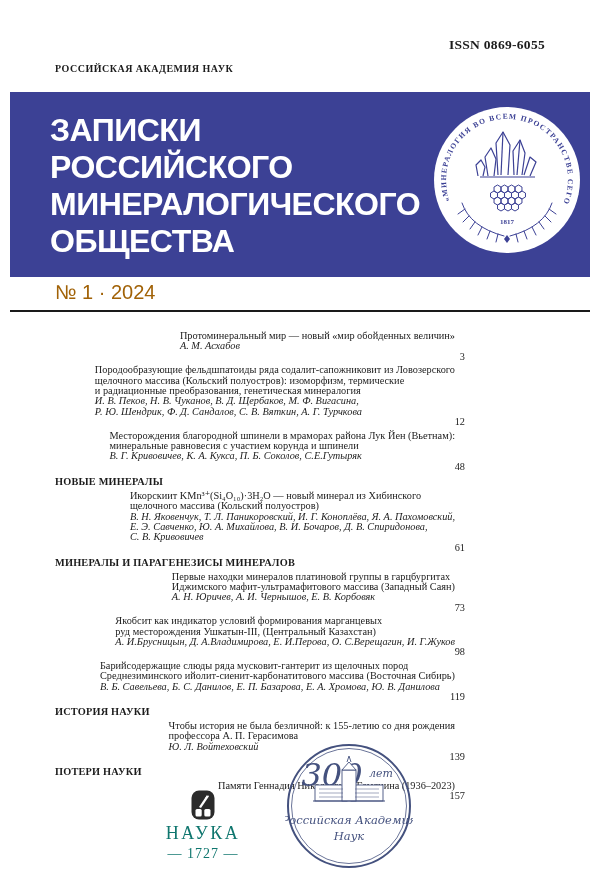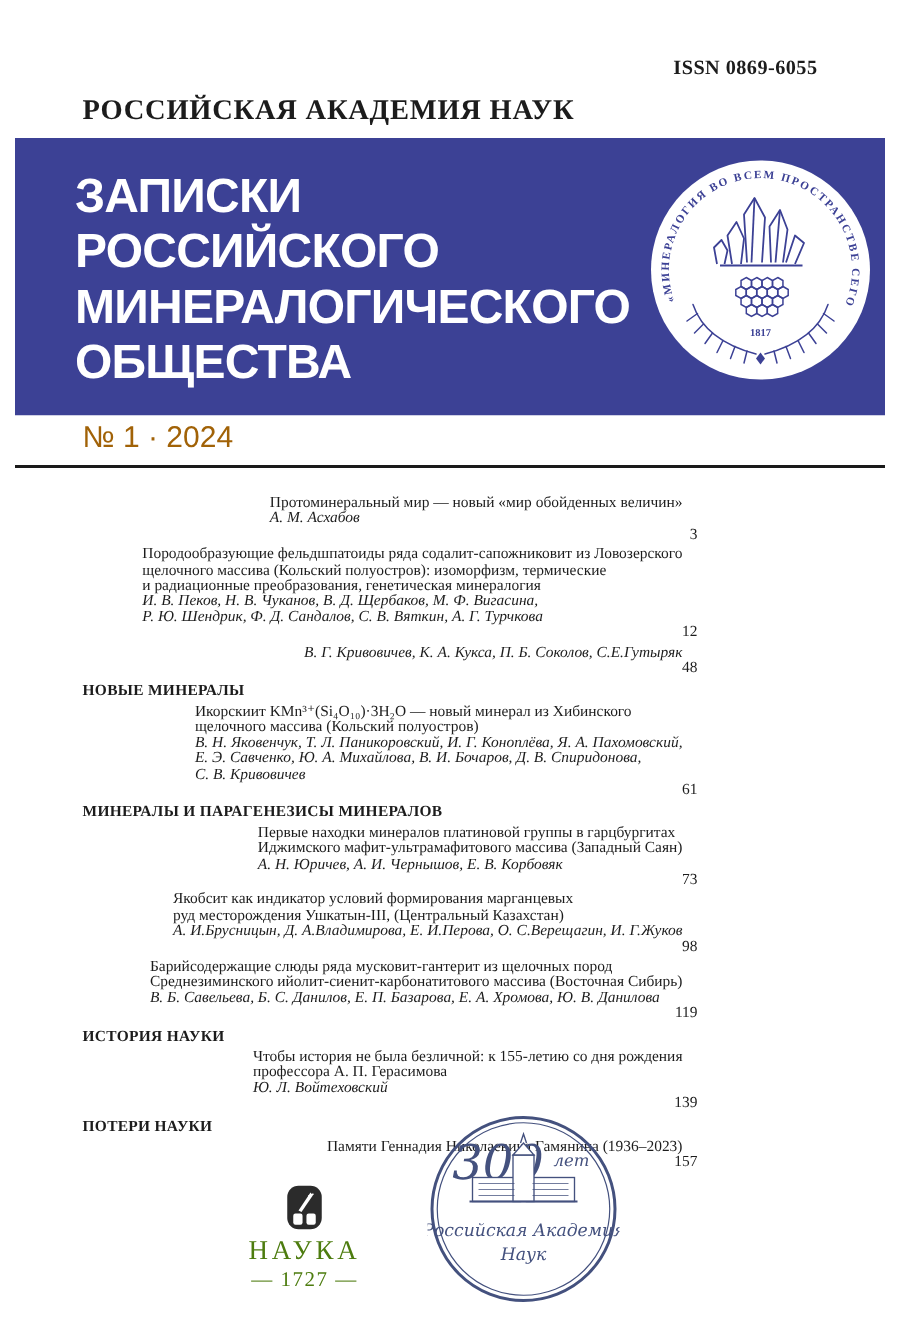--- a/index.html
+++ b/index.html
@@ -1,21 +1,21 @@
 <!DOCTYPE html>
 <html><head>
 <meta charset="utf-8">
 <style>
   html,body{margin:0;padding:0;background:#ffffff;}
   .page{
     position:relative;width:600px;height:878px;background:#ffffff;
     font-family:"Liberation Serif","DejaVu Serif",serif;color:#1c1c1c;overflow:hidden;border-radius:21px;
   }
   .issn{position:absolute;top:37px;right:55px;font-weight:bold;font-size:13.5px;letter-spacing:.3px;}
-  .academy{position:absolute;top:63px;left:55px;font-weight:bold;font-size:19px;letter-spacing:.5px;}
+  .academy{position:absolute;top:63px;left:55px;font-weight:bold;font-size:10px;letter-spacing:.5px;}
 
   .masthead{position:absolute;left:10px;top:92px;width:580px;height:185px;background:#3c4195;}
   .mast-title{
     position:absolute;left:40px;top:20px;
     font-family:"Liberation Sans","DejaVu Sans",sans-serif;font-weight:bold;
     font-size:32px;line-height:37px;color:#ffffff;letter-spacing:-.5px;
   }
   .emblem{position:absolute;left:422px;top:13px;width:150px;height:150px;}
 
   .issue-band{position:absolute;left:10px;top:277px;width:580px;height:33px;background:#ffffff;}
@@ -26,21 +26,21 @@
   .rule{position:absolute;left:10px;top:310px;width:580px;height:2px;background:#1a1a1a;}
 
   .toc{position:absolute;left:55px;top:331px;width:410px;font-size:10.3px;line-height:10.4px;}
   .toc-heading{font-weight:bold;margin:5px 0 3px 0;letter-spacing:.2px;}
   .entry{display:flex;align-items:flex-end;margin-bottom:3px;flex-direction:column;}
   .etext{flex:1;padding-right:10px;}
   .etitle{white-space:pre-line;}
   .eauthors{white-space:pre-line;font-style:italic;}
   .epage{flex:none;width:24px;text-align:right;}
 
-  .nauka{position:absolute;left:158px;top:790px;width:90px;text-align:center;color:#4d7c0f;}
+  .nauka{position:absolute;left:158px;top:790px;width:90px;text-align:center;color:#0f766e;}
   .nauka svg{display:block;margin:0 auto;}
   .nauka-name{font-size:18px;letter-spacing:2.5px;margin-top:3px;}
   .nauka-year{font-size:14px;letter-spacing:1px;margin-top:2px;}
 
   .ras{position:absolute;left:285px;top:740px;width:128px;height:132px;}
 </style>
 </head>
 <body>
 
 <div class="page">
@@ -139,20 +139,22 @@
 щелочного массива (Кольский полуостров): изоморфизм, термические
 и радиационные преобразования, генетическая минералогия</div>
         <div class="eauthors">И. В. Пеков, Н. В. Чуканов, В. Д. Щербаков, М. Ф. Вигасина,
 Р. Ю. Шендрик, Ф. Д. Сандалов, С. В. Вяткин, А. Г. Турчкова</div>
       </div>
       <div class="epage">12</div>
     </div>
 
     <div class="entry">
       <div class="etext">
+        <div class="etitle">Месторождения благородной шпинели в мраморах района Лук Йен (Вьетнам):
+минеральные равновесия с участием корунда и шпинели</div>
         <div class="eauthors">В. Г. Кривовичев, К. А. Кукса, П. Б. Соколов, С.Е.Гутыряк</div>
       </div>
       <div class="epage">48</div>
     </div>
 
     <div class="toc-heading">НОВЫЕ МИНЕРАЛЫ</div>
 
     <div class="entry">
       <div class="etext">
         <div class="etitle">Икорскиит KMn³⁺(Si₄O₁₀)·3H₂O — новый минерал из Хибинского

